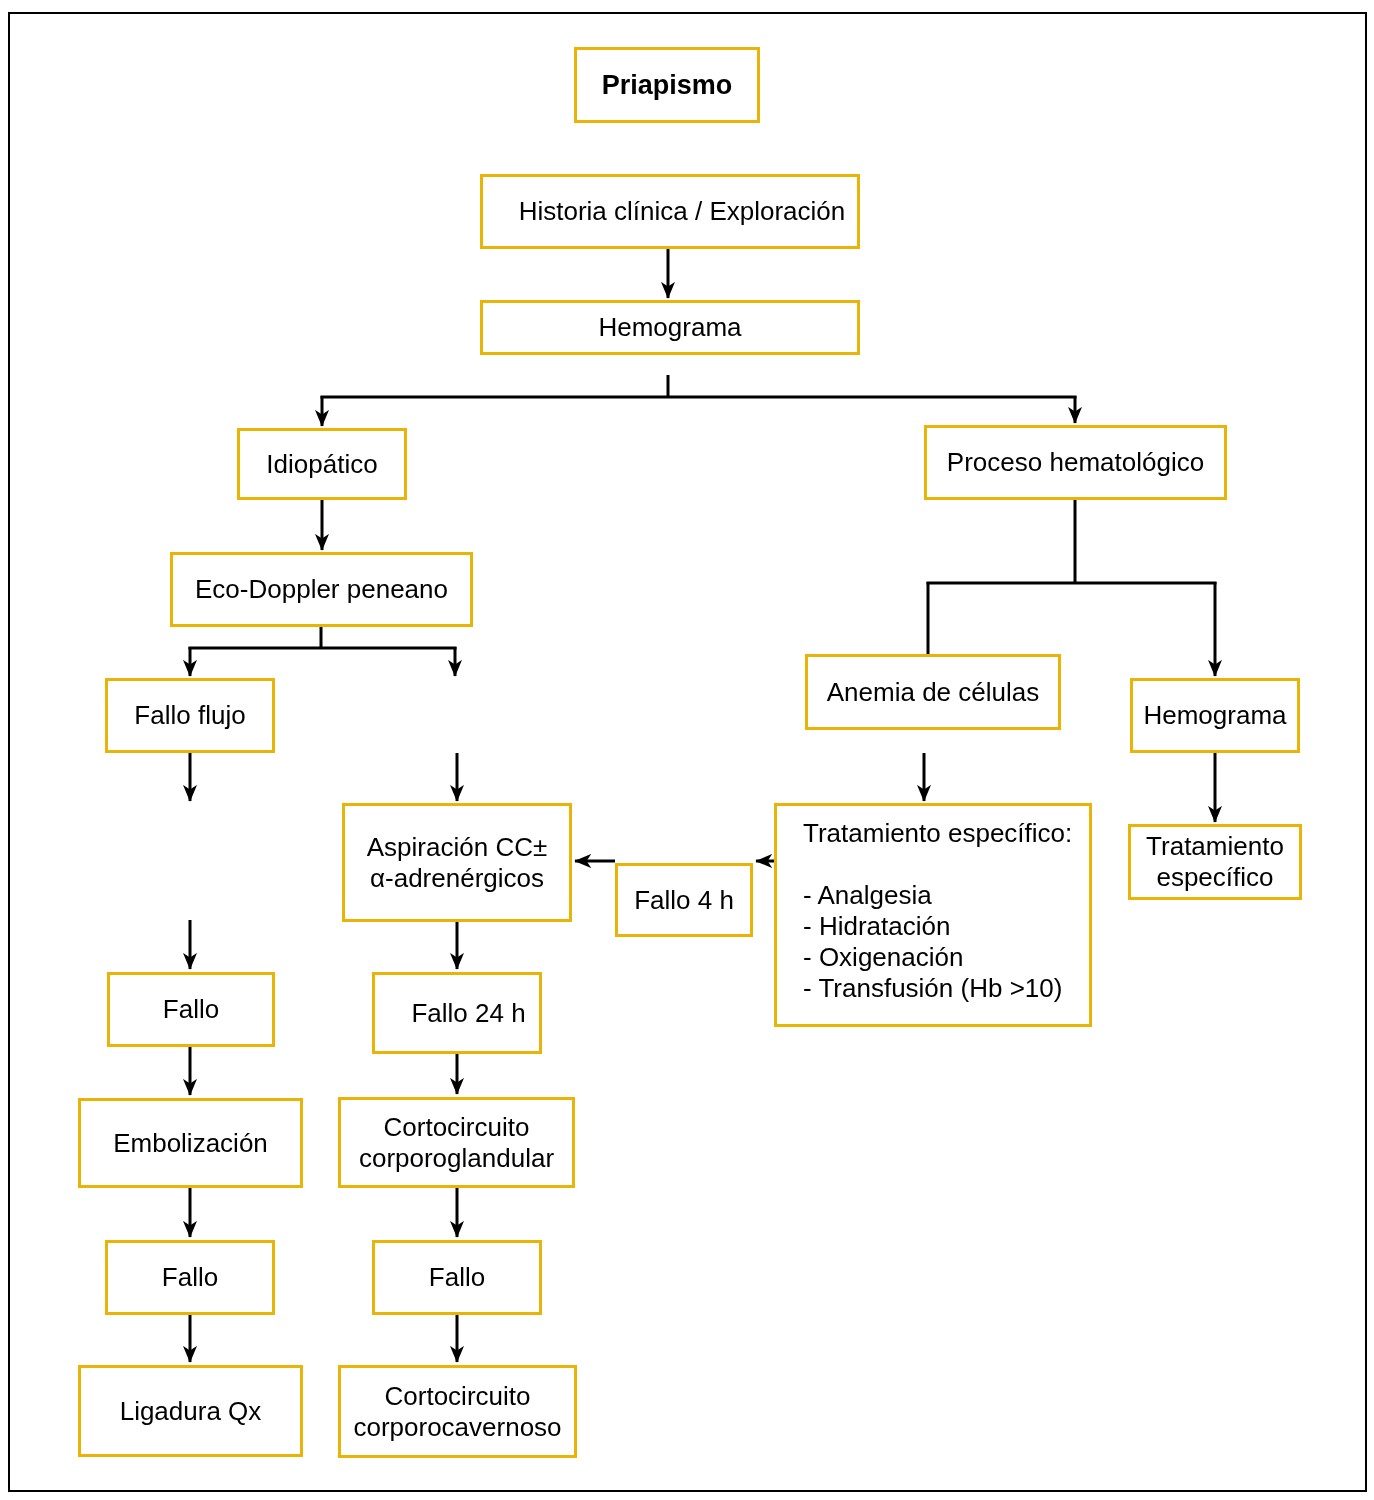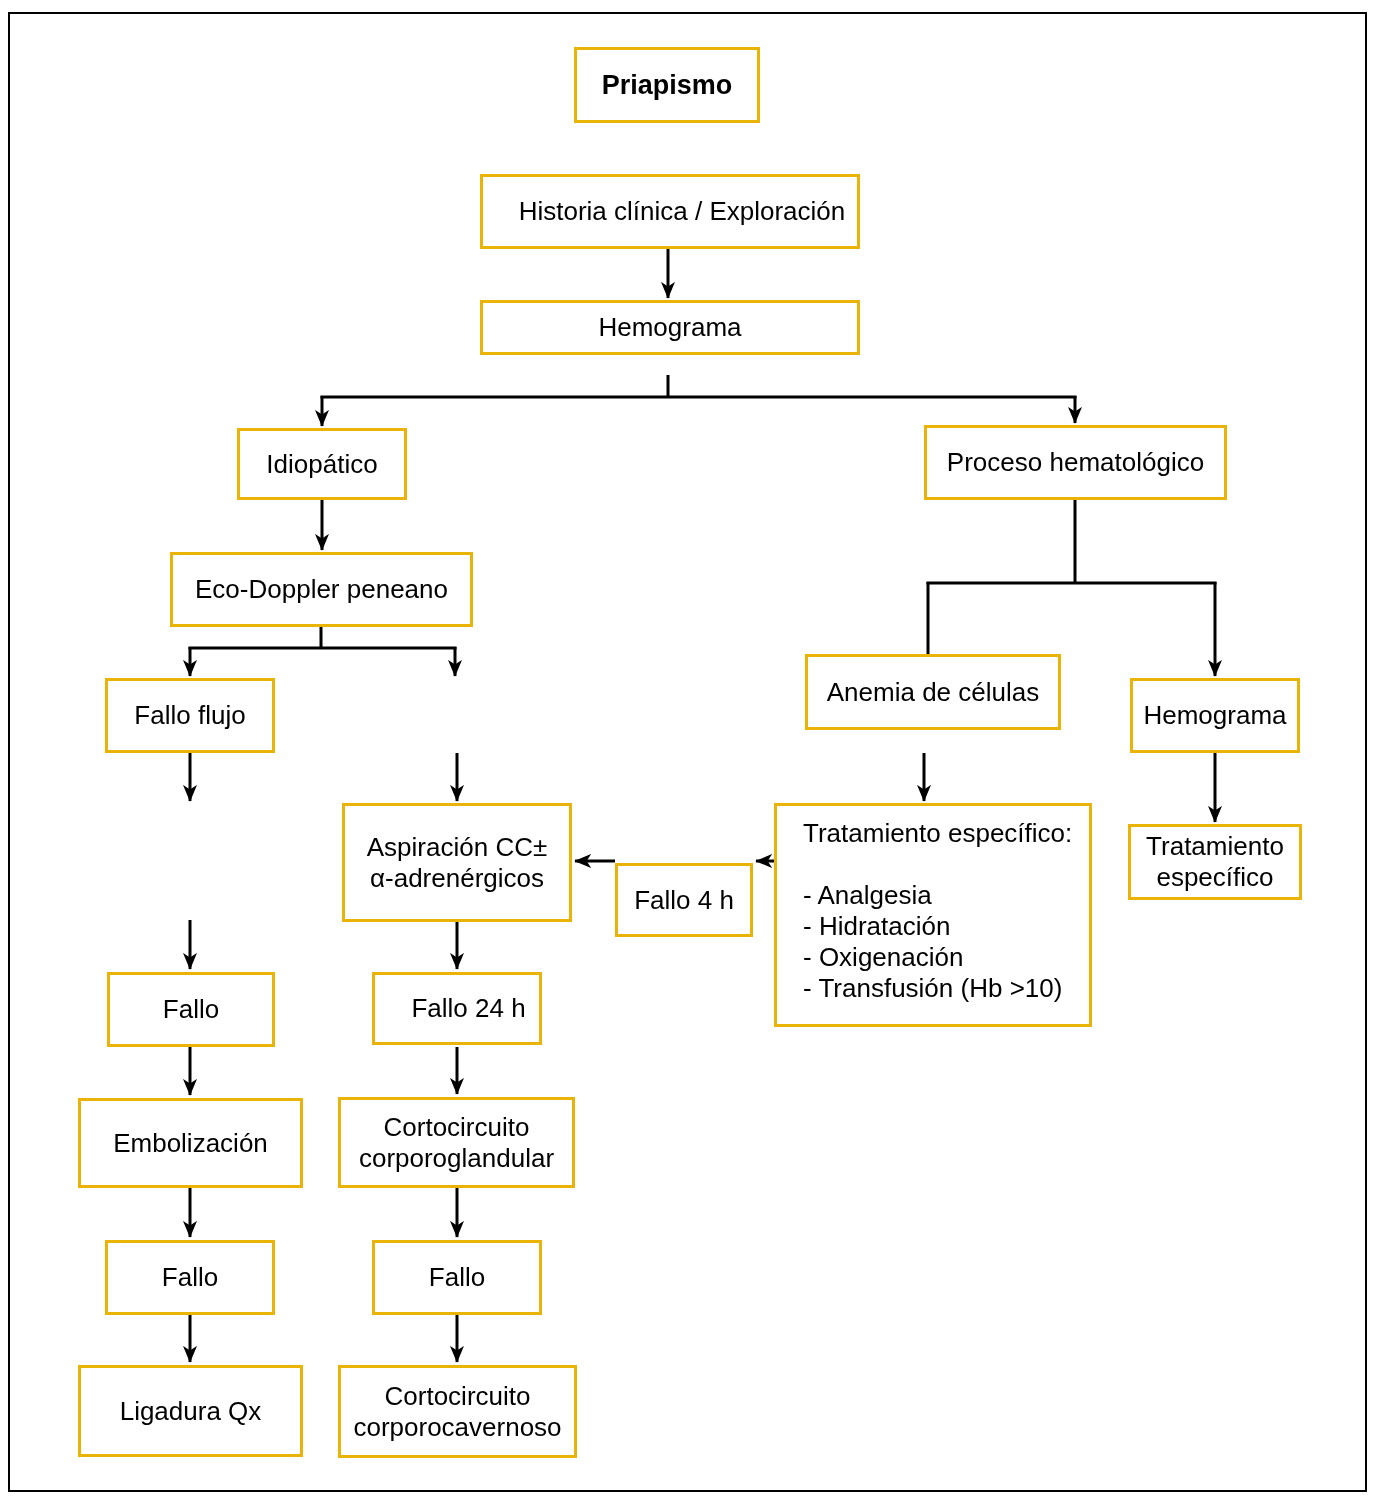--- a/index.html
+++ b/index.html
@@ -176,21 +176,21 @@
 
   <div class="box" style="left:1128px; top:824px; width:174px; height:76px;">
     <span class="box-label">Tratamiento
 específico</span>
   </div>
 
   <div class="box" style="left:107px; top:972px; width:168px; height:75px;">
     <span class="box-label">Fallo</span>
   </div>
 
-  <div class="box" style="left:372px; top:972px; width:170px; height:73px;padding-left:23px;">
+  <div class="box" style="left:372px; top:972px; width:170px; height:82px;padding-left:23px;">
     <span class="box-label">Fallo 24 h</span>
   </div>
 
   <div class="box" style="left:78px; top:1098px; width:225px; height:90px;">
     <span class="box-label">Embolización</span>
   </div>
 
   <div class="box" style="left:338px; top:1097px; width:237px; height:91px;">
     <span class="box-label">Cortocircuito
 corporoglandular</span>

